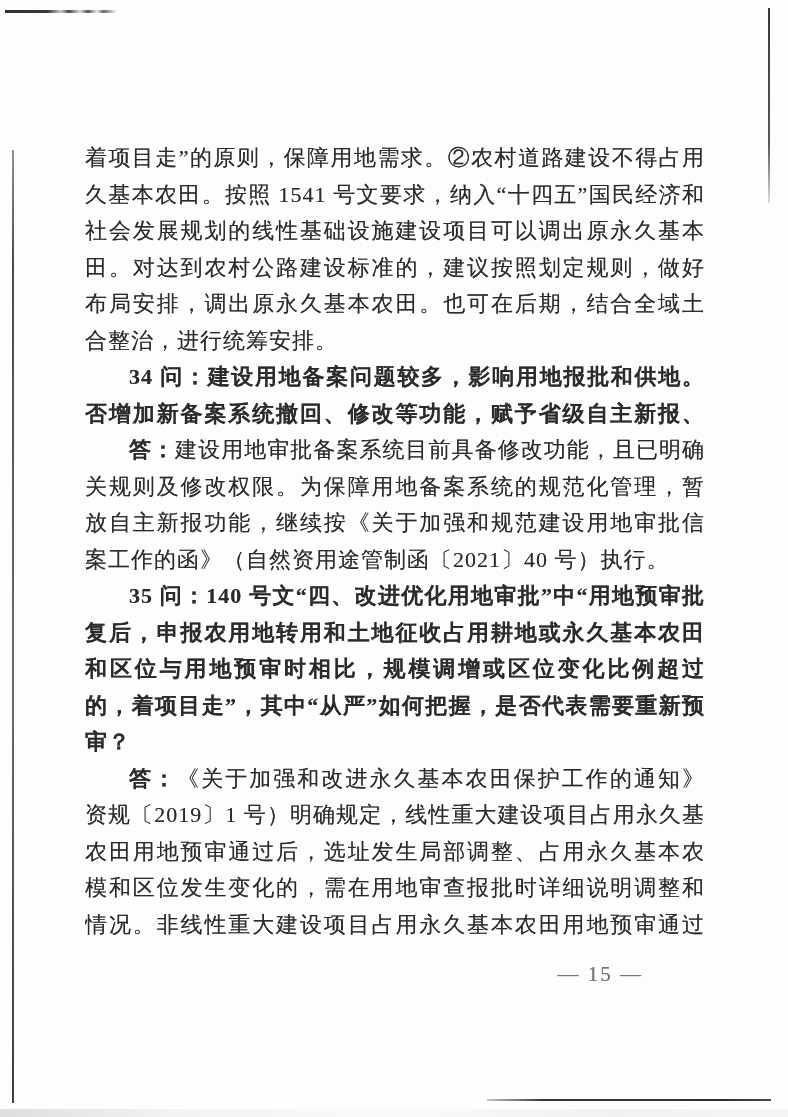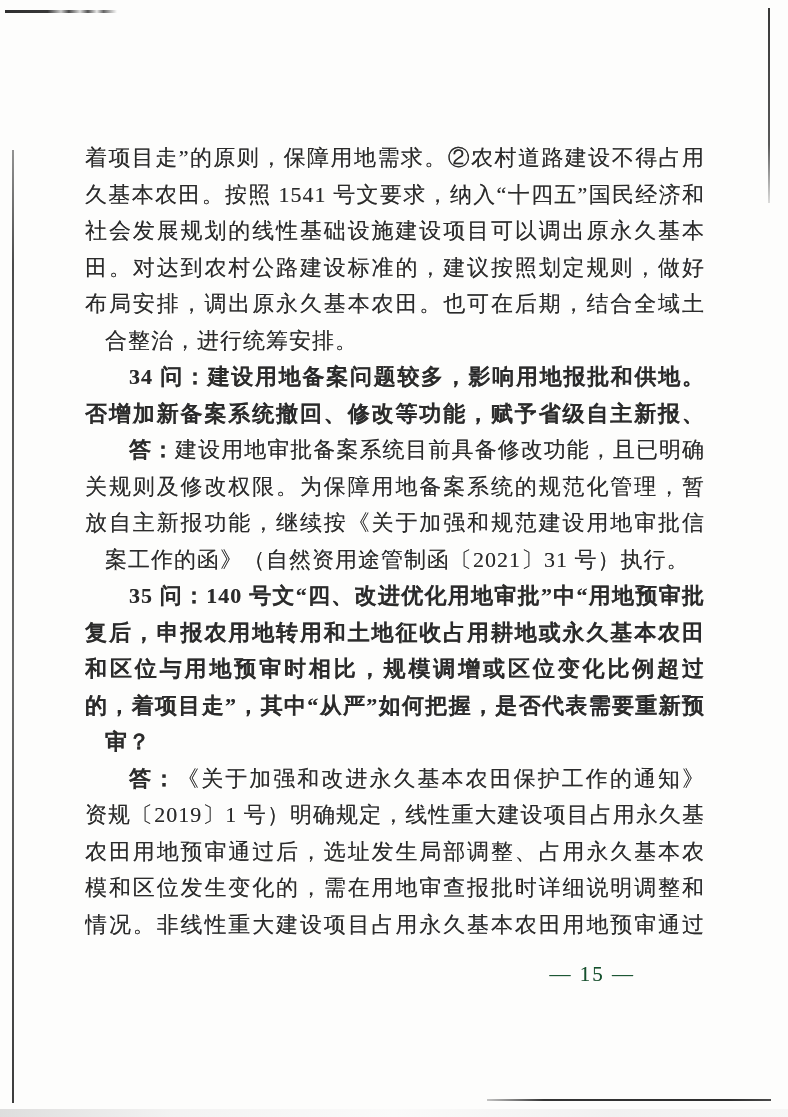--- a/index.html
+++ b/index.html
@@ -26,37 +26,37 @@
     font-size: 22px;
     line-height: 36.5px;
     height: 36.5px;
     letter-spacing: 1px;
     text-align: justify;
     text-align-last: justify;
     text-justify: inter-character;
     text-shadow: 0 0 0.6px rgba(45,45,45,0.55);
     overflow: hidden;
   }
-  .line.final  { text-align-last: left; margin-left: 20px; }
+  .line.final  { text-align-last: left; }
   .line.indent { text-indent: 44px; }
   .line.bold   { font-weight: bold; }
   .line b      { font-weight: bold; }
 
   
   .page-number {
     position: absolute;
-    left: 67px;
+    left: 75px;
     top: 962px;
     width: 620px;
     box-sizing: border-box;
     padding-right: 52px;
     text-align: right;
     font-size: 21px;
     letter-spacing: 2px;
-    color: #14532d;
+    color: #737373;
     text-shadow: 0 0 0.6px rgba(45,45,45,0.5);
   }
 
   
   .artifact { position: absolute; pointer-events: none; }
 
   .top-left-line {
     left: 5px; top: 10px; width: 112px; height: 3px;
     background: linear-gradient(to right,
       #2f2f2f 0%, #383838 38%, rgba(58,58,58,0.25) 50%,
@@ -108,21 +108,21 @@
       <div class="line">久基本农田。按照 1541 号文要求，纳入“十四五”国民经济和</div>
       <div class="line">社会发展规划的线性基础设施建设项目可以调出原永久基本农</div>
       <div class="line">田。对达到农村公路建设标准的，建议按照划定规则，做好建设</div>
       <div class="line">布局安排，调出原永久基本农田。也可在后期，结合全域土地综</div>
       <div class="line final">合整治，进行统筹安排。</div>
       <div class="line bold indent">34 问：建设用地备案问题较多，影响用地报批和供地。能</div>
       <div class="line bold">否增加新备案系统撤回、修改等功能，赋予省级自主新报、修改</div>
       <div class="line indent"><b>答：</b>建设用地审批备案系统目前具备修改功能，且已明确相</div>
       <div class="line">关规则及修改权限。为保障用地备案系统的规范化管理，暂不开</div>
       <div class="line">放自主新报功能，继续按《关于加强和规范建设用地审批信息备</div>
-      <div class="line final">案工作的函》（自然资用途管制函〔2021〕31 号）执行。</div>
+      <div class="line final">案工作的函》（自然资用途管制函〔2021〕40 号）执行。</div>
       <div class="line bold indent">35 问：140 号文“四、改进优化用地审批”中“用地预审批</div>
       <div class="line bold">复后，申报农用地转用和土地征收占用耕地或永久基本农田规模</div>
       <div class="line bold">和区位与用地预审时相比，规模调增或区位变化比例超过 10％</div>
       <div class="line bold">的，着项目走”，其中“从严”如何把握，是否代表需要重新预</div>
       <div class="line bold final">审？</div>
       <div class="line indent"><b>答：</b>《关于加强和改进永久基本农田保护工作的通知》（自然</div>
       <div class="line">资规〔2019〕1 号）明确规定，线性重大建设项目占用永久基本</div>
       <div class="line">农田用地预审通过后，选址发生局部调整、占用永久基本农田规</div>
       <div class="line">模和区位发生变化的，需在用地审查报批时详细说明调整和补划</div>
       <div class="line">情况。非线性重大建设项目占用永久基本农田用地预审通过后，</div>

